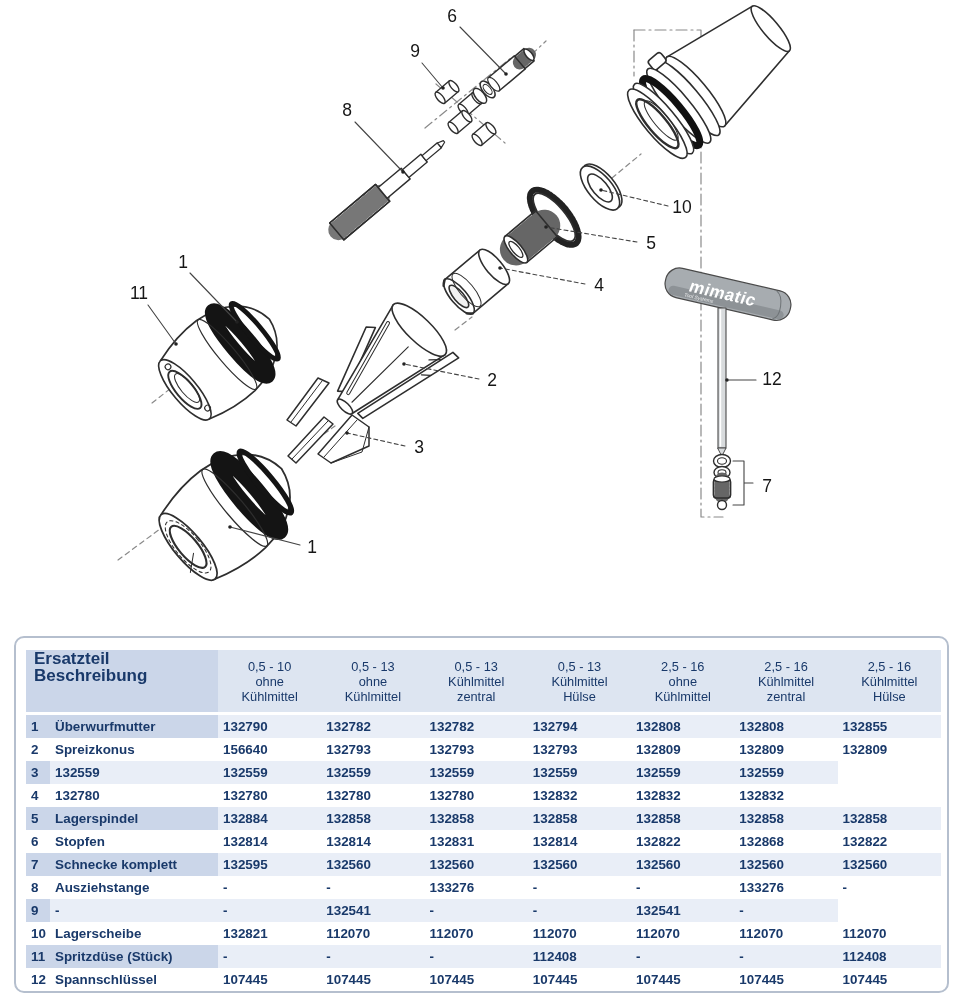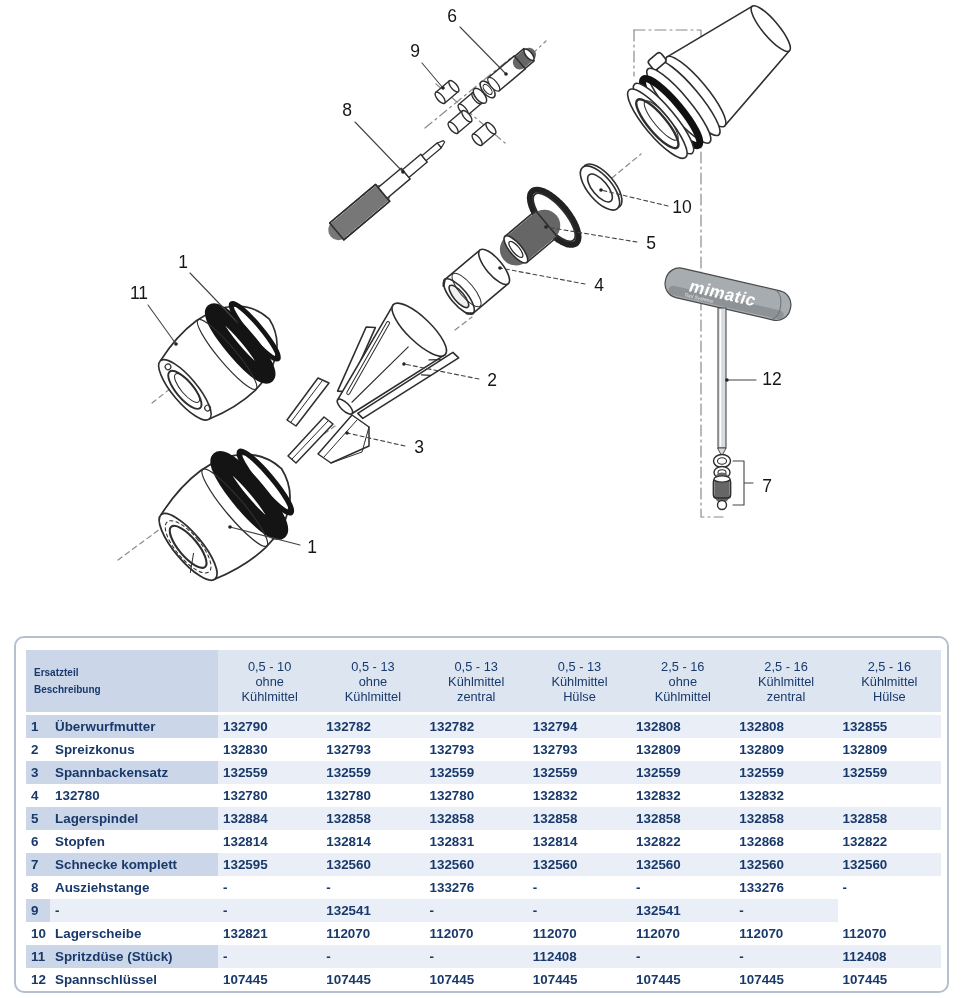--- a/index.html
+++ b/index.html
@@ -4,22 +4,22 @@
 <style>
   html,body{margin:0;padding:0;background:#fff;}
   .page{position:relative;width:963px;height:998px;background:#fff;overflow:hidden;
         font-family:"Liberation Sans",sans-serif;}
   .diagram-svg{position:absolute;left:0;top:0;}
 
   
   .table-card{position:absolute;left:14px;top:636px;width:935px;height:357px;
     border:2px solid #b5bfce;border-radius:10px;background:#fff;box-sizing:border-box;}
   .hdr-desc{position:absolute;left:10px;top:12px;width:192px;height:62px;background:#cbd6e9;
-    display:flex;flex-direction:column;justify-content:center;padding-left:8px;box-sizing:border-box;
-    color:#19396a;font-weight:bold;font-size:10px;line-height:17px;}
+    display:flex;flex-direction:column;padding-left:8px;box-sizing:border-box;
+    color:#19396a;font-weight:bold;font-size:17px;line-height:17px;}
   .hdr-cols{position:absolute;left:202px;top:12px;width:723px;height:62px;background:#dde5f1;
     display:grid;grid-template-columns:repeat(7,1fr);}
   .hdr-col{display:flex;flex-direction:column;align-items:center;justify-content:center;
     color:#19396a;font-size:12.8px;line-height:15px;}
   .rows{position:absolute;left:10px;top:77px;width:915px;}
   .prow{display:grid;grid-template-columns:24px 168px repeat(7,103.28px);height:23px;
     color:#19396a;font-size:13.4px;font-weight:bold;}
   .prow > div{display:flex;align-items:center;height:23px;box-sizing:border-box;}
   .c-no{padding-left:5px;}
   .c-name{padding-left:5px;white-space:nowrap;text-align:center;}
@@ -300,31 +300,30 @@
           <div class="c-val">132782</div>
           <div class="c-val">132782</div>
           <div class="c-val">132794</div>
           <div class="c-val">132808</div>
           <div class="c-val">132808</div>
           <div class="c-val">132855</div>
         </div>
         <div class="prow">
           <div class="c-no c-desc">2</div>
           <div class="c-name c-desc">Spreizkonus</div>
-          <div class="c-val">132830</div>
+          <div class="c-val">156640</div>
           <div class="c-val">132793</div>
           <div class="c-val">132793</div>
           <div class="c-val">132793</div>
           <div class="c-val">132809</div>
           <div class="c-val">132809</div>
           <div class="c-val">132809</div>
         </div>
         <div class="prow">
           <div class="c-no c-desc">3</div>
-          <div class="c-name c-desc">Spannbackensatz</div>
           <div class="c-val">132559</div>
           <div class="c-val">132559</div>
           <div class="c-val">132559</div>
           <div class="c-val">132559</div>
           <div class="c-val">132559</div>
           <div class="c-val">132559</div>
           <div class="c-val">132559</div>
         </div>
         <div class="prow">
           <div class="c-no c-desc">4</div>

